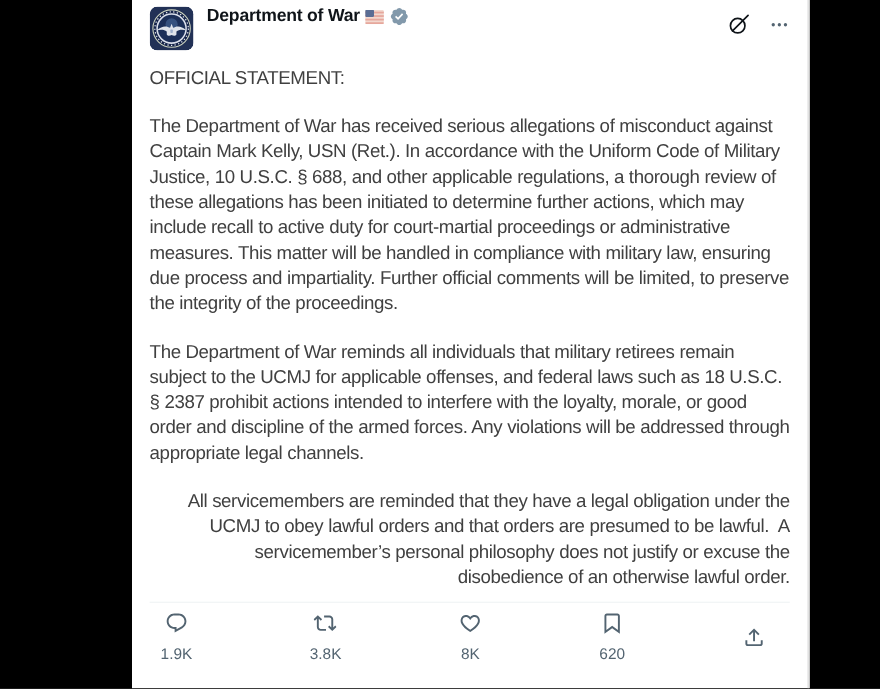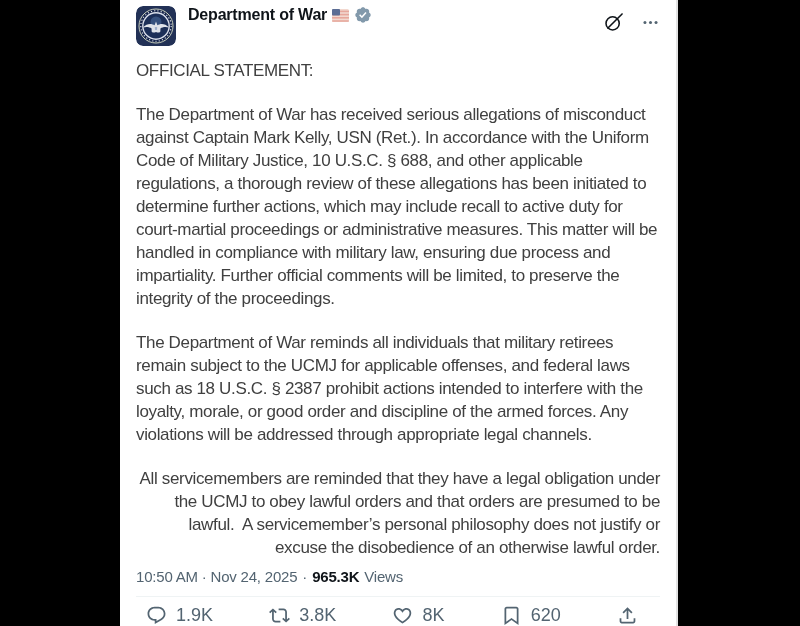--- a/index.html
+++ b/index.html
@@ -9,21 +9,21 @@
     width: 800px;
     height: 626px;
     background: #000;
     overflow: hidden;
     font-family: "Liberation Sans", "DejaVu Sans", sans-serif;
   }
   .tweet-card {
     position: absolute;
     left: 120px;
     top: 0;
-    width: 558px;
+    width: 616px;
     height: 626px;
     background: #ffffff;
     border-right: 2px solid #e2e2e2;
     padding: 6px 16px 0 16px;
     overflow: hidden;
   }
   
   .tweet-header { display: flex; align-items: flex-start; }
   .avatar {
     width: 40px; height: 40px;
@@ -75,22 +75,23 @@
     display: flex;
     align-items: center;
     justify-content: space-between;
     padding: 8px 22px 8px 10px;
   }
   .action {
     display: flex;
     align-items: center;
     gap: 9px;
     color: #536471;
-    font-size: 18px;
+    font-size: 14px;
     cursor: pointer;
+    flex-direction: column;
   }
   .action svg { display: block; }
 </style>
 </head>
 <body>
 
 <div class="stage">
   <article class="tweet-card">
 
     <header class="tweet-header">
@@ -142,26 +143,20 @@
       </div>
     </header>
 
     <div class="tweet-body">
       <p>OFFICIAL STATEMENT:</p>
       <p>The Department of War has received serious allegations of misconduct against Captain Mark Kelly, USN (Ret.). In accordance with the Uniform Code of Military Justice, 10 U.S.C. § 688, and other applicable regulations, a thorough review of these allegations has been initiated to determine further actions, which may include recall to active duty for court-martial proceedings or administrative measures. This matter will be handled in compliance with military law, ensuring due process and impartiality. Further official comments will be limited, to preserve the integrity of the proceedings.</p>
       <p>The Department of War reminds all individuals that military retirees remain subject to the UCMJ for applicable offenses, and federal laws such as 18 U.S.C. § 2387 prohibit actions intended to interfere with the loyalty, morale, or good order and discipline of the armed forces. Any violations will be addressed through appropriate legal channels.</p>
       <p>All servicemembers are reminded that they have a legal obligation under the UCMJ to obey lawful orders and that orders are presumed to be lawful.  A servicemember’s personal philosophy does not justify or excuse the disobedience of an otherwise lawful order.</p>
     </div>
 
-    <div class="meta-row">
-      <span>10:50 AM · Nov 24, 2025</span>
-      <span>·</span>
-      <span class="views-count">965.3K</span>
-      <span>Views</span>
-    </div>
 
     <hr class="divider">
 
     <div class="action-bar">
       <div class="action">
         <span>
           <svg viewBox="0 0 24 24" width="21" height="21">
               <path fill="#536471" d="M1.751 10c0-4.42 3.584-8 8.005-8h4.366c4.49 0 8.129 3.64 8.129 8.13 0 2.96-1.607 5.68-4.196 7.11l-8.054 4.46v-3.69h-.067c-4.49.1-8.183-3.51-8.183-8.01zm8.005-6c-3.317 0-6.005 2.69-6.005 6 0 3.37 2.77 6.08 6.138 6.01l.351-.01h1.761v2.3l5.087-2.81c1.951-1.08 3.163-3.13 3.163-5.36 0-3.39-2.744-6.13-6.129-6.13H9.756z"></path>
             </svg>
         </span>

